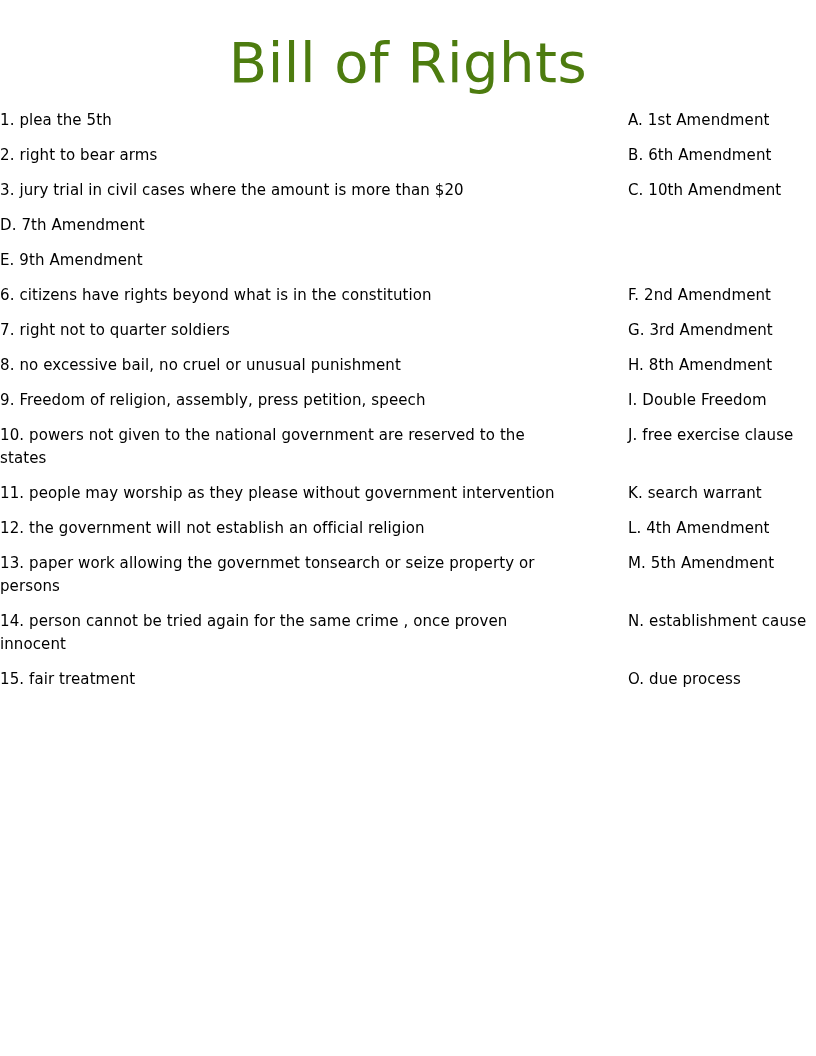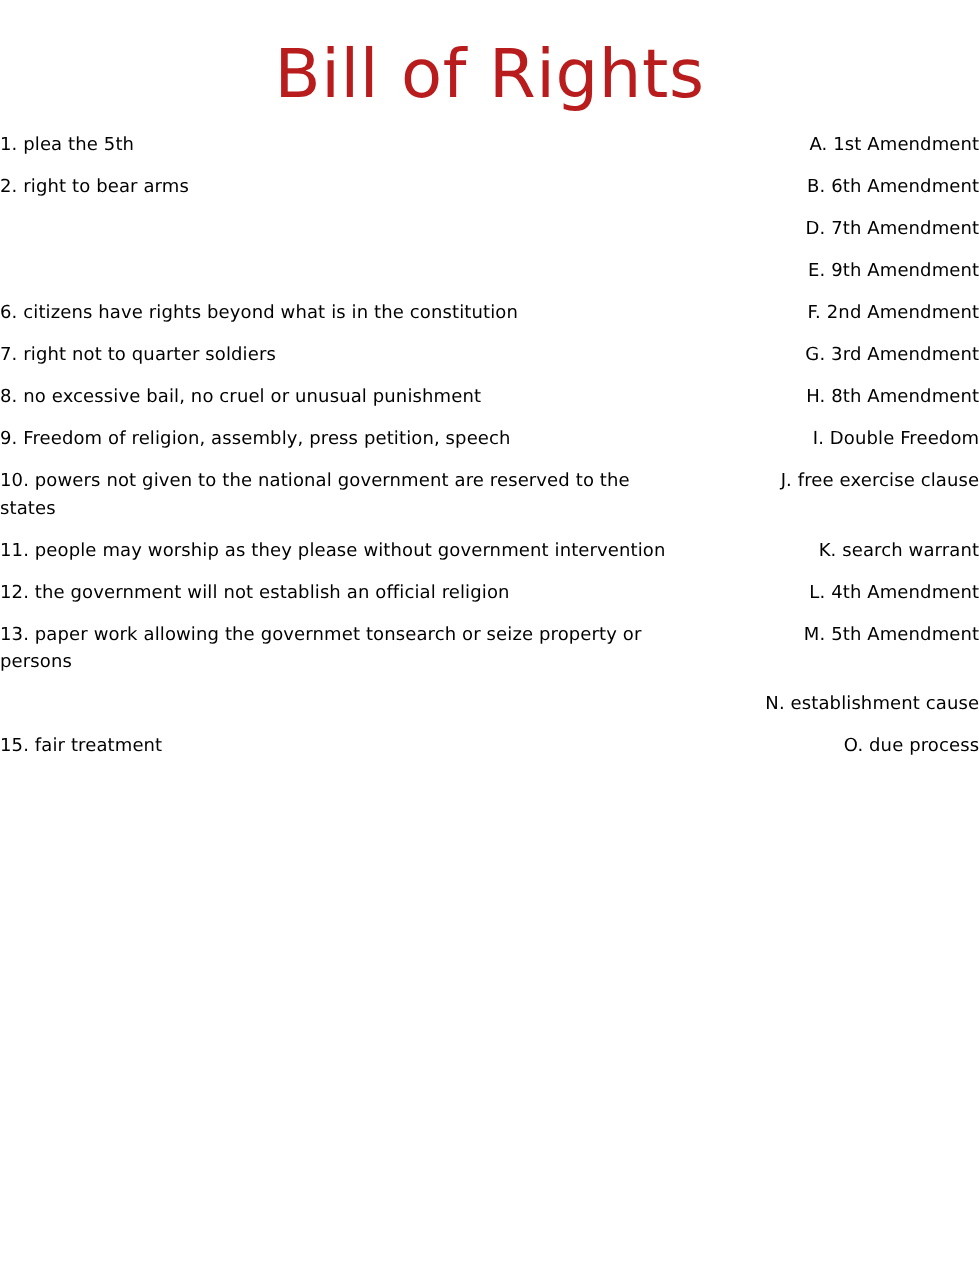--- a/index.html
+++ b/index.html
@@ -20,21 +20,21 @@
     height: 1056px;
     background: #ffffff;
   }
   h1.title {
     margin: 0;
     padding-top: 29px;
     font-size: 56px;
     line-height: 68px;
     font-weight: 400;
     text-align: center;
-    color: #b91c1c;
+    color: #4d7c0f;
     letter-spacing: 0.5px;
   }
   .matching-list {
     margin-top: 12px;
     padding: 0;
   }
   .row {
     display: flex;
     align-items: flex-start;
   }
@@ -46,21 +46,20 @@
     margin: 0 0 12px 0;
     white-space: pre-wrap;
     letter-spacing: 0.1px;
   }
   .answer {
     flex: 1;
     font-size: 15px;
     line-height: 23px;
     margin: 0 0 12px 0;
     letter-spacing: 0.1px;
-    text-align: right;
   }
 </style>
 </head>
 <body>
 
 <div class="page">
 
   <h1 class="title">Bill of Rights</h1>
 
   <div class="matching-list">
@@ -68,20 +67,24 @@
     <div class="row">
       <div class="clue">1. plea the 5th</div>
       <div class="answer">A. 1st Amendment</div>
     </div>
 
     <div class="row">
       <div class="clue">2. right to bear arms</div>
       <div class="answer">B. 6th Amendment</div>
     </div>
 
+    <div class="row">
+      <div class="clue">3. jury trial in civil cases where the amount is more than $20</div>
+      <div class="answer">C. 10th Amendment</div>
+    </div>
 
     <div class="row">
       <div class="answer">D. 7th Amendment</div>
     </div>
 
     <div class="row">
       <div class="answer">E. 9th Amendment</div>
     </div>
 
     <div class="row">
@@ -120,20 +123,22 @@
       <div class="answer">L. 4th Amendment</div>
     </div>
 
     <div class="row">
       <div class="clue">13. paper work allowing the governmet tonsearch or seize property or
 persons</div>
       <div class="answer">M. 5th Amendment</div>
     </div>
 
     <div class="row">
+      <div class="clue">14. person cannot be tried again for the same crime , once proven
+innocent</div>
       <div class="answer">N. establishment cause</div>
     </div>
 
     <div class="row">
       <div class="clue">15. fair treatment</div>
       <div class="answer">O. due process</div>
     </div>
 
   </div>
 </div>

